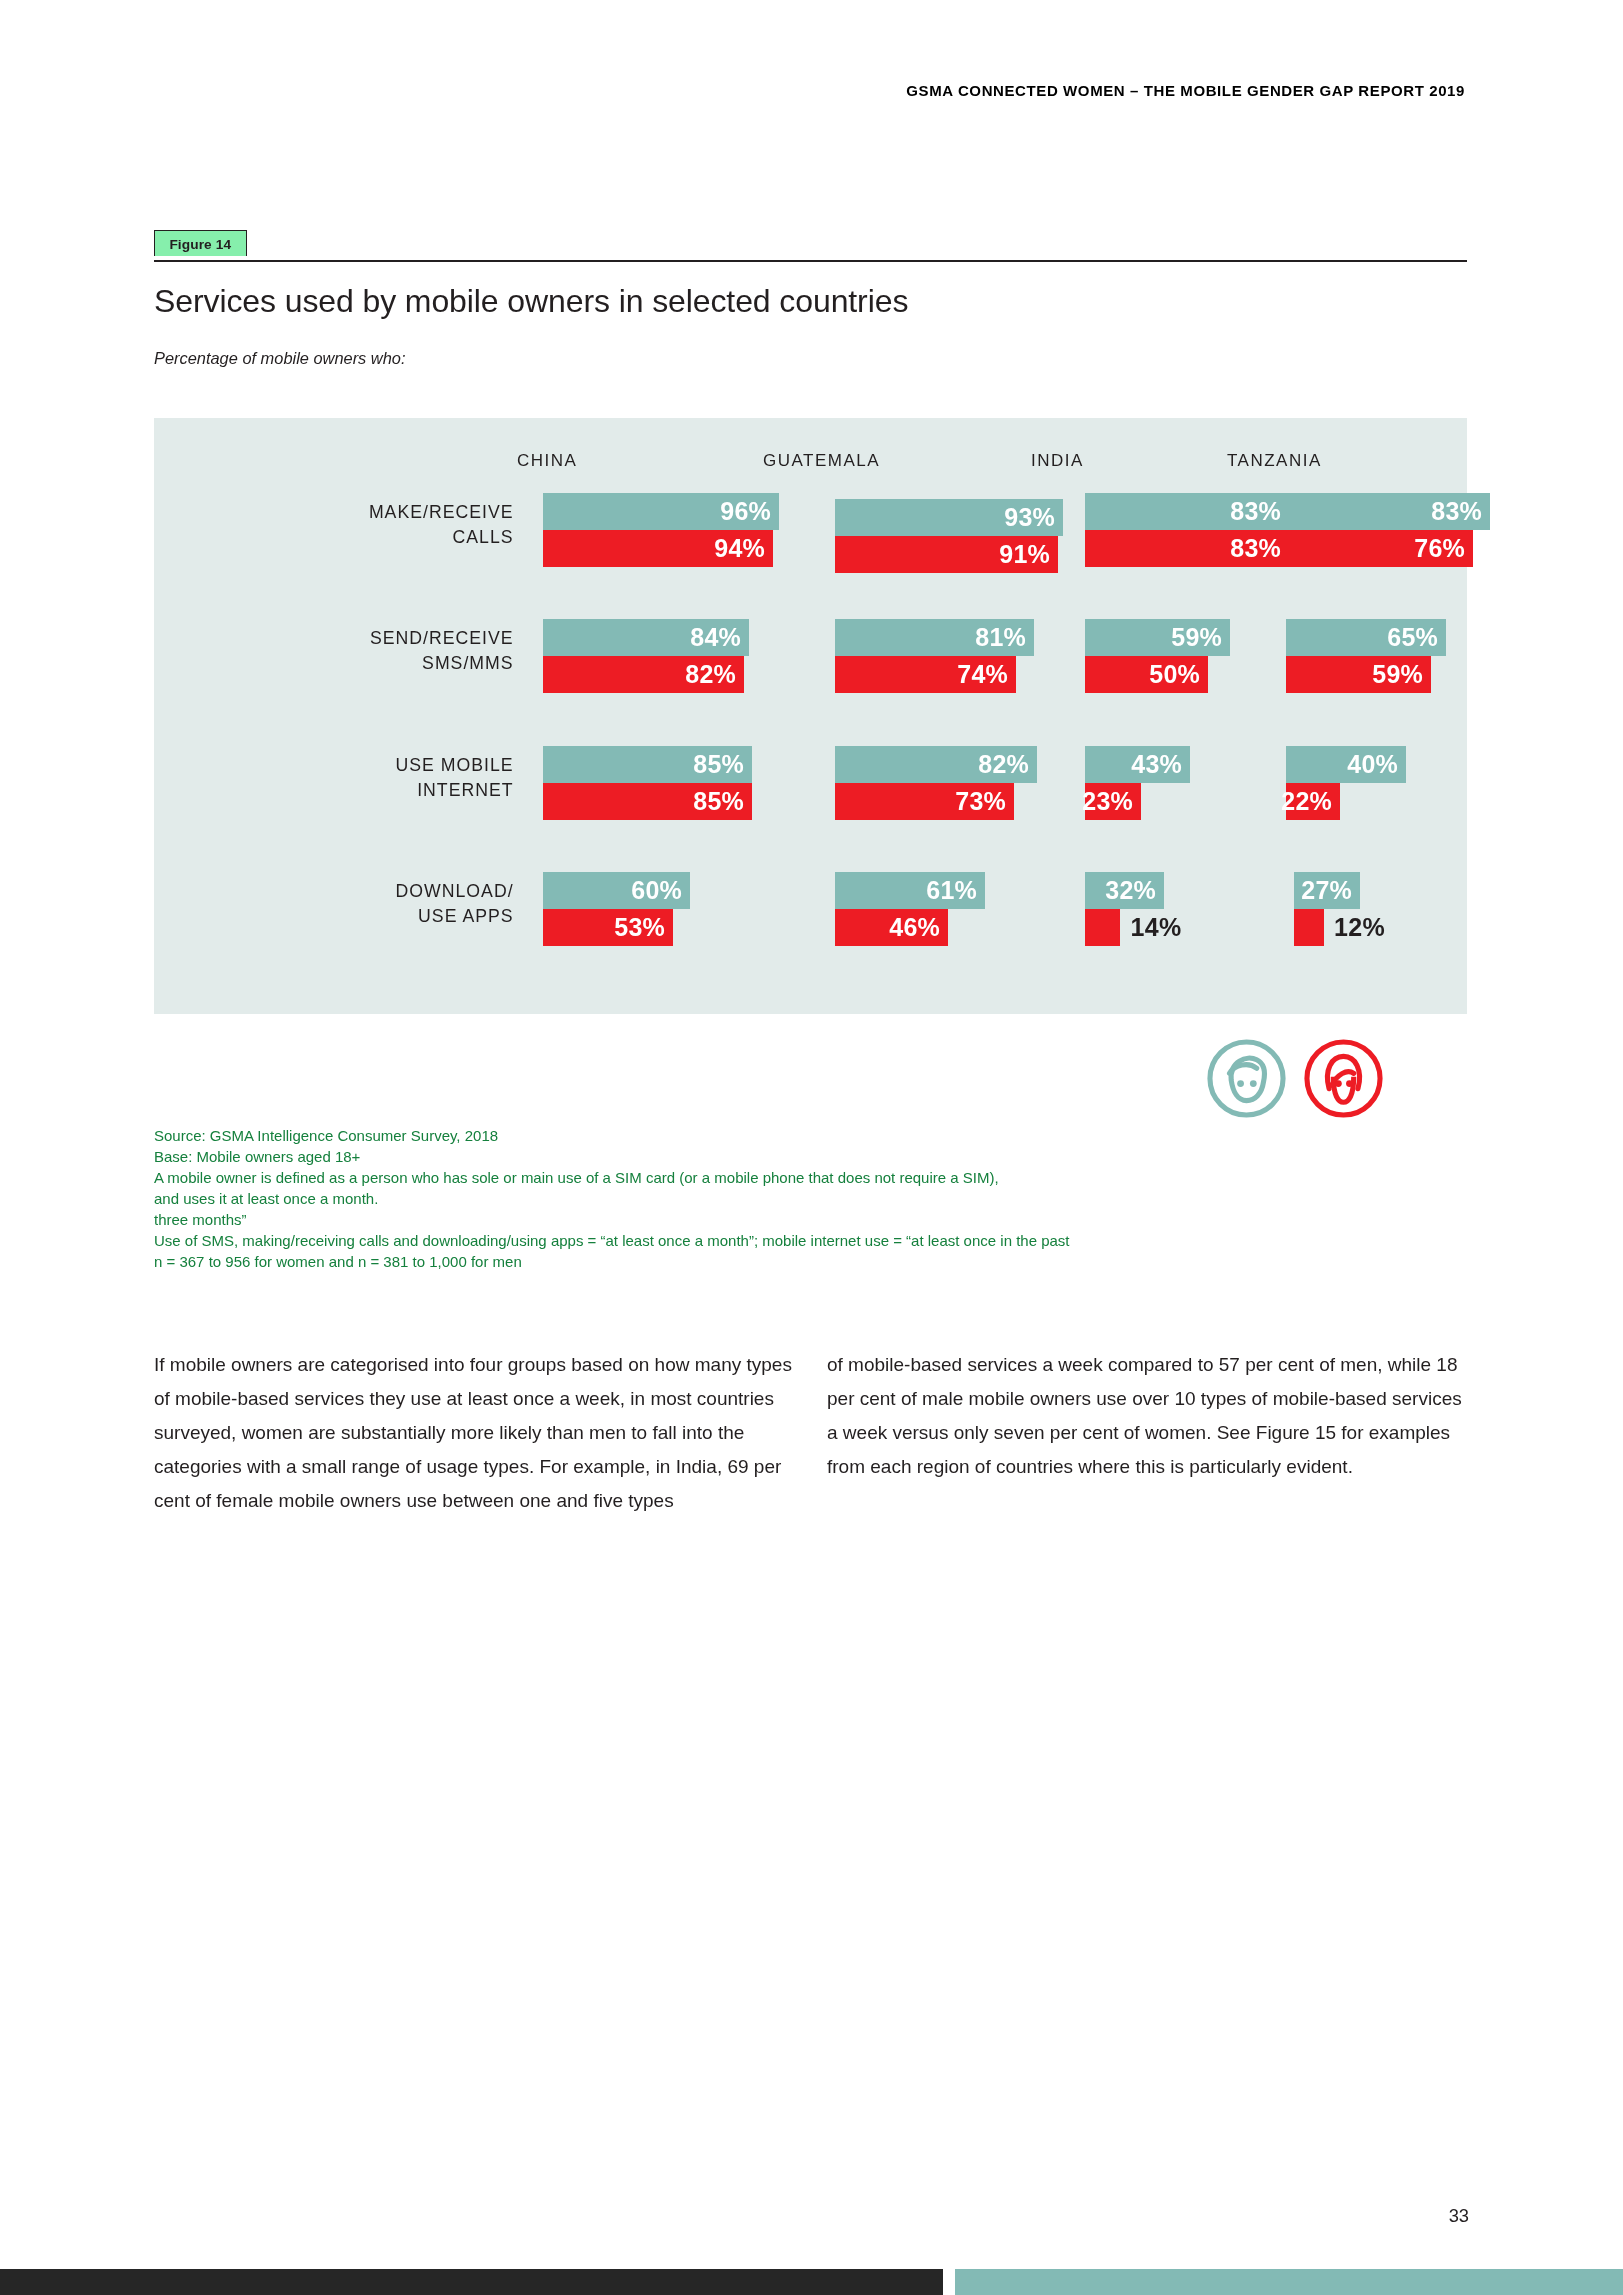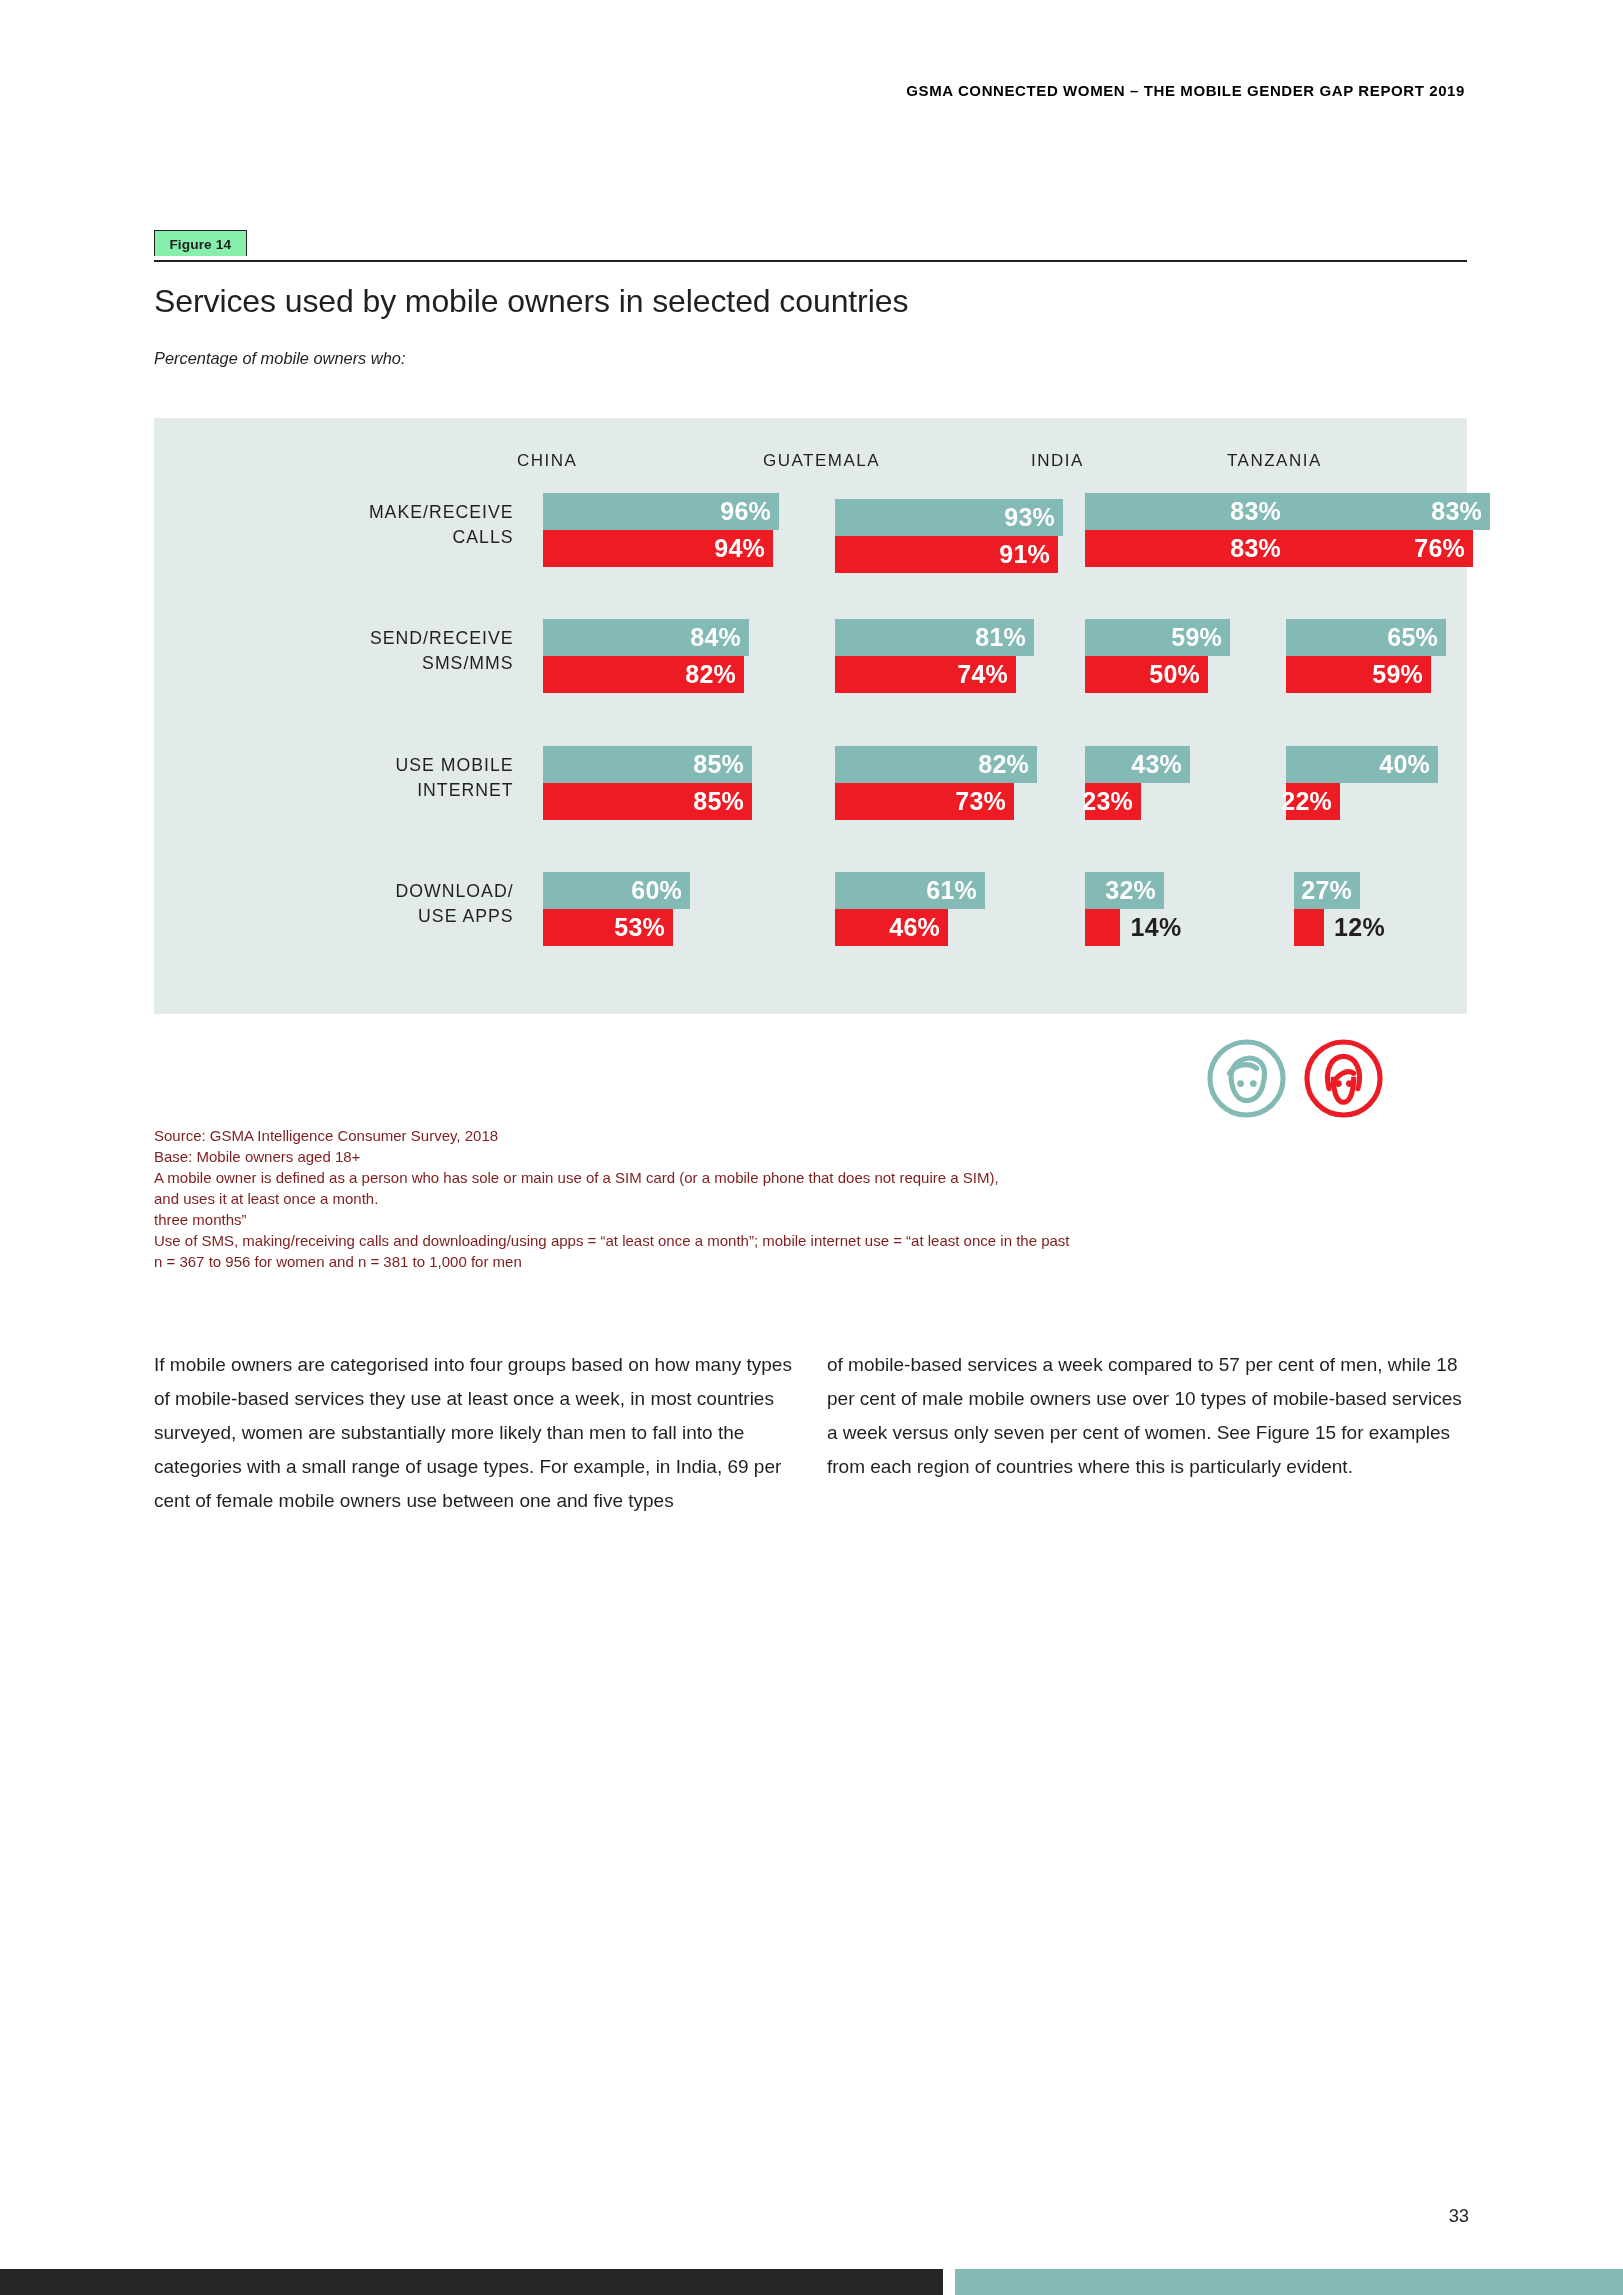--- a/index.html
+++ b/index.html
@@ -89,21 +89,21 @@
   .legend{
     position:absolute; left:1204px; top:1036px;
     width:196px; height:92px;
   }
   .legend .ic{ position:absolute; top:0; }
 
   
   .notes{
     position:absolute; left:154px; top:1125px;
     width:1316px;
-    font-size:15px; line-height:21px; color:#7f1d1d;
+    font-size:15px; line-height:21px; color:#15803d;
   }
   .notes div{ white-space:pre-wrap; }
 
   
   .col{
     position:absolute; top:1348px;
     font-size:19px; line-height:34px; color:#231f20;
   }
   .col.left{ left:154px; width:641px; }
   .col.right{ left:827px; width:648px; }
@@ -236,21 +236,21 @@
   </div>
   <div class="barpair" style="left:931px;top:328px;width:262px;">
     <div class="bar teal" style="width:105px;">
         <span class="barval">43%</span>
       </div>
     <div class="bar red" style="width:56px;">
         <span class="barval">23%</span>
       </div>
   </div>
   <div class="barpair" style="left:1132px;top:328px;width:262px;">
-    <div class="bar teal" style="width:120px;padding-left:32px;">
+    <div class="bar teal" style="width:120px;">
         <span class="barval">40%</span>
       </div>
     <div class="bar red" style="width:54px;">
         <span class="barval">22%</span>
       </div>
   </div>
 
   <div class="rowlabel" style="top:461px;">DOWNLOAD/<br>USE APPS</div>
 
   <div class="barpair" style="left:389px;top:454px;width:262px;">

